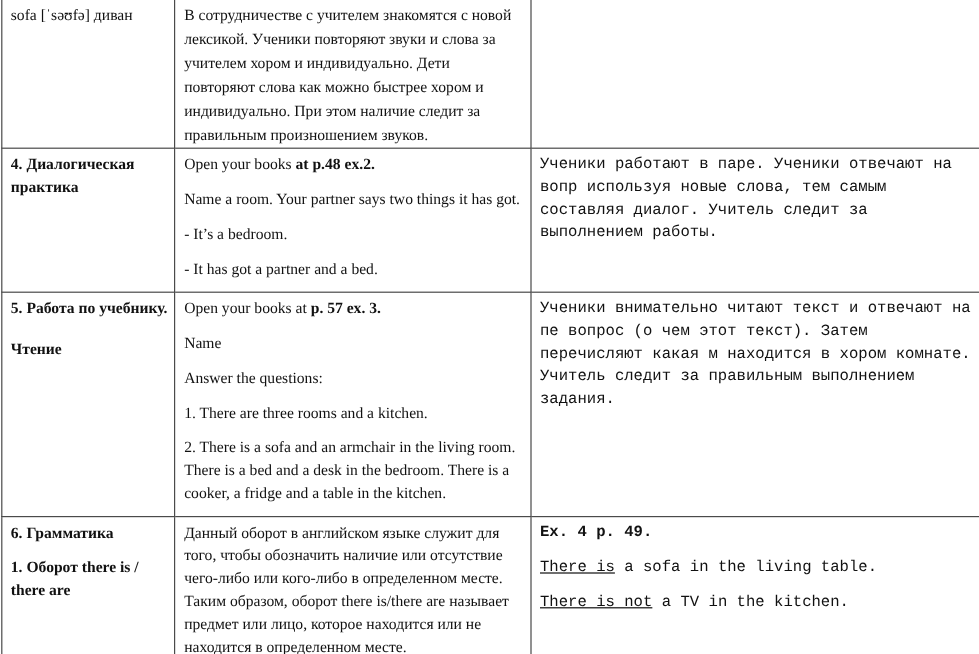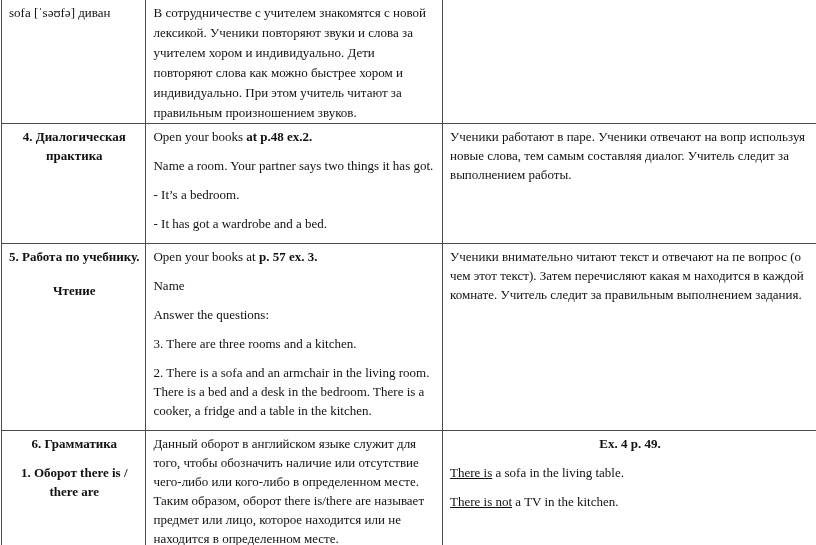--- a/index.html
+++ b/index.html
@@ -18,22 +18,22 @@
     vertical-align: top;
     padding: 3px 6px 0 7px;
     font-size: 13px;
     line-height: 19px;
     overflow: hidden;
   }
   .tbl tr.r0 td { padding-top: 4px; }
   .c1 { width: 133px; }
   .c2 { width: 342px; }
   .c3 { width: 340px; }
-  td.last { border-right: none; }
-  .b { font-weight: bold; text-align: center; }
+  td.last { border-right: none; font-family: Liberation Mono, monospace; }
+  .b { font-weight: bold; }
   .p { margin: 0 0 10px 0; }
   .p.big { margin-bottom: 15px; }
   .u { text-decoration: underline; }
   .nowrap { white-space: nowrap; }
 </style>
 </head>
 <body>
 
 <table class="tbl">
   <colgroup>
@@ -41,56 +41,56 @@
       <col class="c2">
       <col class="c3">
   </colgroup>
 
   <tbody>
       <tr class="r0" style="height:99px">
     <td>
       <div class="nowrap">sofa [ˈsəʊfə] диван</div>
     </td>
     <td>
-      <div style="line-height:20px">В сотрудничестве с учителем знакомятся с новой лексикой. Ученики повторяют звуки и слова за учителем хором и индивидуально. Дети повторяют слова как можно быстрее хором и индивидуально. При этом учитель читают за правильным произношением звуков.</div>
+      <div style="line-height:20px">В сотрудничестве с учителем знакомятся с новой лексикой. Ученики повторяют звуки и слова за учителем хором и индивидуально. Дети повторяют слова как можно быстрее хором и индивидуально. При этом наличие следит за правильным произношением звуков.</div>
     </td>
     <td class="last">
       <div></div>
     </td>
   </tr>
 
   <tr style="height:118px">
     <td>
       <div class="b">4. Диалогическая практика</div>
     </td>
     <td>
       <div class="p"><span>Open your books </span><span class="b">at p.48 ex.2.</span></div>
       <div class="p">Name a room. Your partner says two things it has got.</div>
       <div class="p">- It’s a bedroom.</div>
-      <div class="p">- It has got a wardrobe and a bed.</div>
+      <div class="p">- It has got a partner and a bed.</div>
     </td>
     <td class="last">
       <div class="nowrap" style="white-space:normal;width:360px">Ученики работают в паре. Ученики отвечают на вопр используя новые слова, тем самым составляя диалог. Учитель следит за выполнением работы.</div>
     </td>
   </tr>
 
   <tr style="height:178px">
     <td>
       <div class="b p big nowrap">5. Работа по учебнику.</div>
       <div class="b">Чтение</div>
     </td>
     <td>
       <div class="p"><span>Open your books at </span><span class="b">p. 57 ex. 3.</span></div>
       <div class="p">Name</div>
       <div class="p">Answer the questions:</div>
-      <div class="p">3. There are three rooms and a kitchen.</div>
+      <div class="p">1. There are three rooms and a kitchen.</div>
       <div class="p">2. There is a sofa and an armchair in the living room. There is a bed and a desk in the bedroom. There is a cooker, a fridge and a table in the kitchen.</div>
     </td>
     <td class="last">
-      <div style="width:360px">Ученики внимательно читают текст и отвечают на пе вопрос (о чем этот текст). Затем перечисляют какая м находится в каждой комнате. Учитель следит за правильным выполнением задания.</div>
+      <div style="width:360px">Ученики внимательно читают текст и отвечают на пе вопрос (о чем этот текст). Затем перечисляют какая м находится в хором комнате. Учитель следит за правильным выполнением задания.</div>
     </td>
   </tr>
 
   <tr style="height:160px">
     <td>
       <div class="b p">6. Грамматика</div>
       <div class="b p">1. Оборот there is / there are</div>
 
     </td>
     <td>

